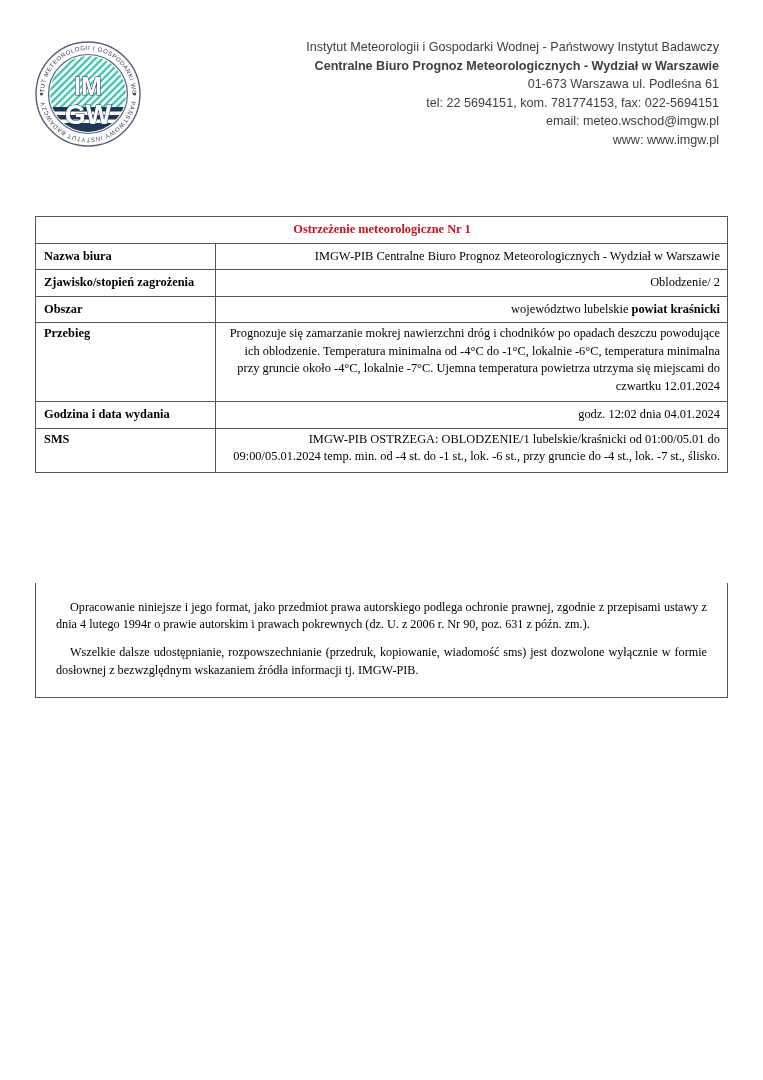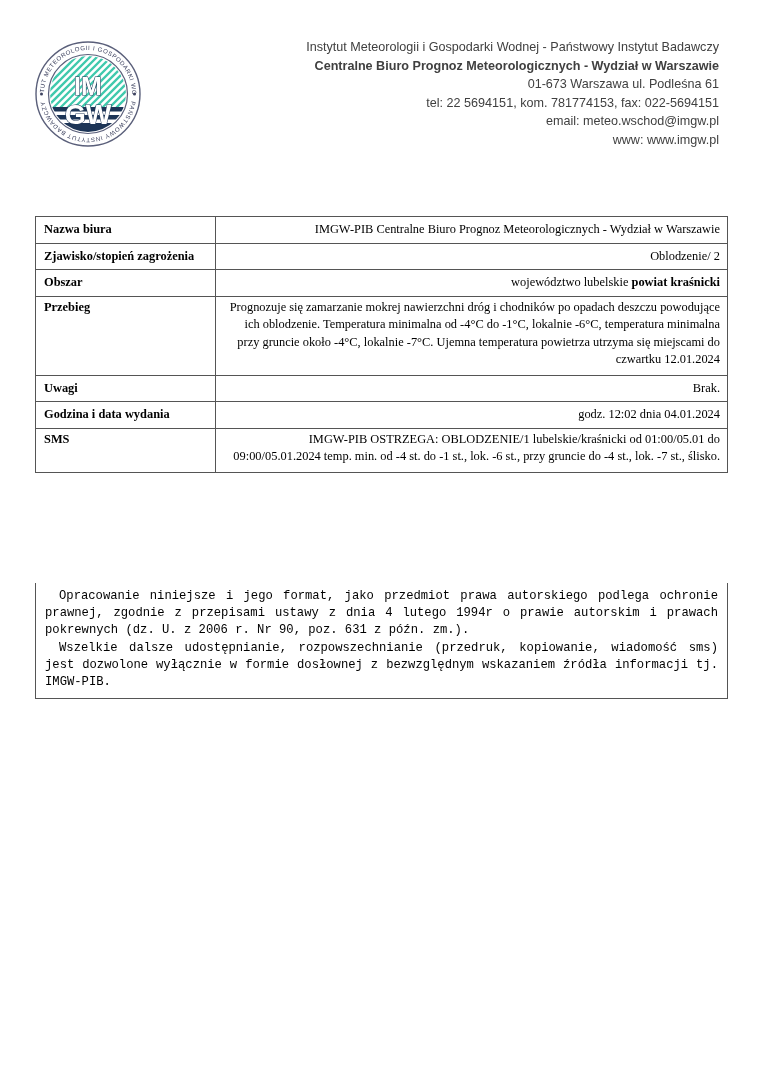--- a/index.html
+++ b/index.html
@@ -93,23 +93,22 @@
     width: 693px;
     box-sizing: border-box;
     border: 1px solid #555555;
     border-top: none;
     padding: 5px 9px 7px 9px;
     font-size: 12.2px;
     line-height: 17.2px;
     text-align: justify;
   }
   .footer-box p {
-    margin: 0;
+    margin: 11px;
     text-indent: 14px;
-    font-family: Liberation Mono, monospace;
   }
 
   
   .logo-svg { display: block; }
 </style>
 </head>
 <body>
 
 <div class="header">
 
@@ -177,20 +176,23 @@
     <div>www: www.imgw.pl</div>
   </div>
 </div>
 
 <table class="warn-table">
   <colgroup>
     <col class="col-label">
     <col>
   </colgroup>
   <tbody>
+    <tr>
+      <td class="title-cell" colspan="2">Ostrzeżenie meteorologiczne Nr 1</td>
+    </tr>
 
     <tr>
       <td class="label-cell">Nazwa biura</td>
       <td class="value-cell">IMGW-PIB Centralne Biuro Prognoz Meteorologicznych - Wydział w Warszawie</td>
     </tr>
 
     <tr>
       <td class="label-cell">Zjawisko/stopień zagrożenia</td>
       <td class="value-cell">Oblodzenie/ 2</td>
     </tr>
@@ -200,24 +202,20 @@
       <td class="value-cell"><span>województwo lubelskie </span><b>powiat kraśnicki</b></td>
     </tr>
 
 
     <tr class="row-tall">
       <td class="label-cell">Przebieg</td>
       <td class="value-cell">Prognozuje się zamarzanie mokrej nawierzchni dróg i chodników po opadach deszczu powodujące ich oblodzenie. Temperatura minimalna od -4°C do -1°C, lokalnie -6°C, temperatura minimalna przy gruncie około -4°C, lokalnie -7°C. Ujemna temperatura powietrza utrzyma się miejscami do czwartku 12.01.2024</td>
     </tr>
 
 
-    <tr>
-      <td class="label-cell">Uwagi</td>
-      <td class="value-cell">Brak.</td>
-    </tr>
 
     <tr>
       <td class="label-cell">Godzina i data wydania</td>
       <td class="value-cell">godz. 12:02 dnia 04.01.2024</td>
     </tr>
 
     <tr class="row-tall">
       <td class="label-cell">SMS</td>
       <td class="value-cell">IMGW-PIB OSTRZEGA: OBLODZENIE/1 lubelskie/kraśnicki  od 01:00/05.01 do 09:00/05.01.2024 temp. min. od -4 st. do -1 st., lok. -6 st., przy gruncie do -4 st., lok. -7 st., ślisko.</td>
     </tr>

